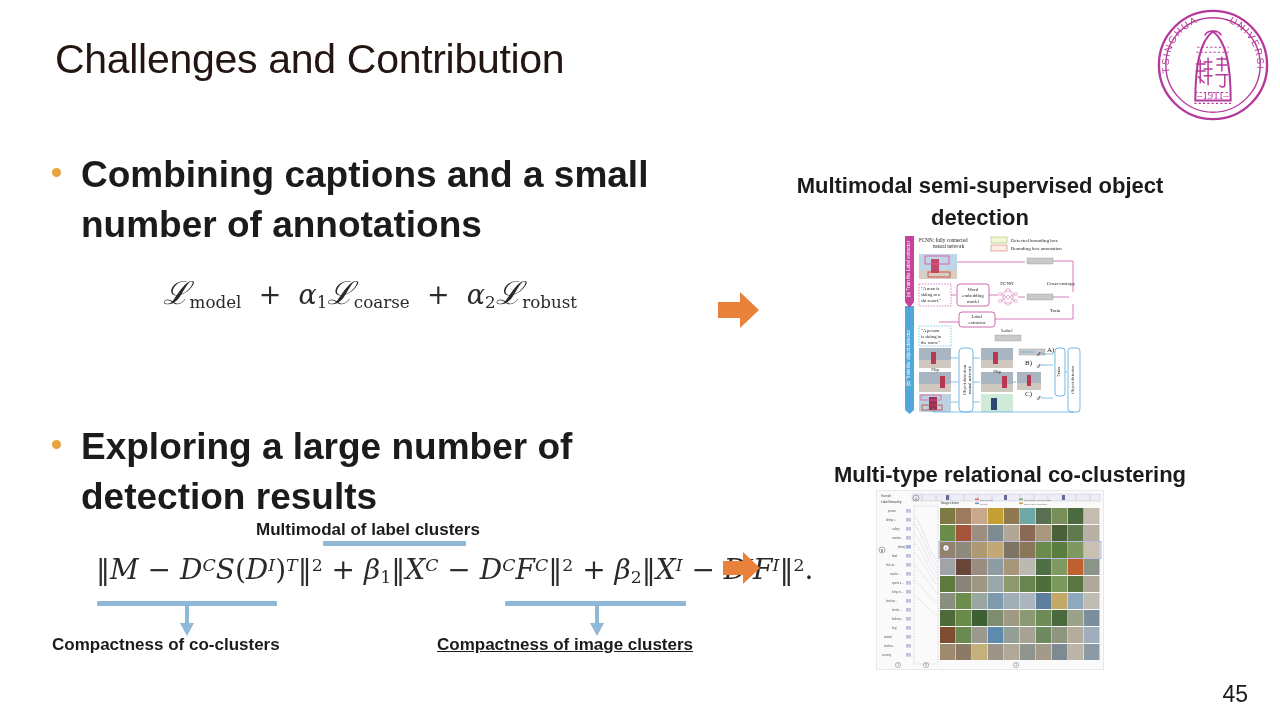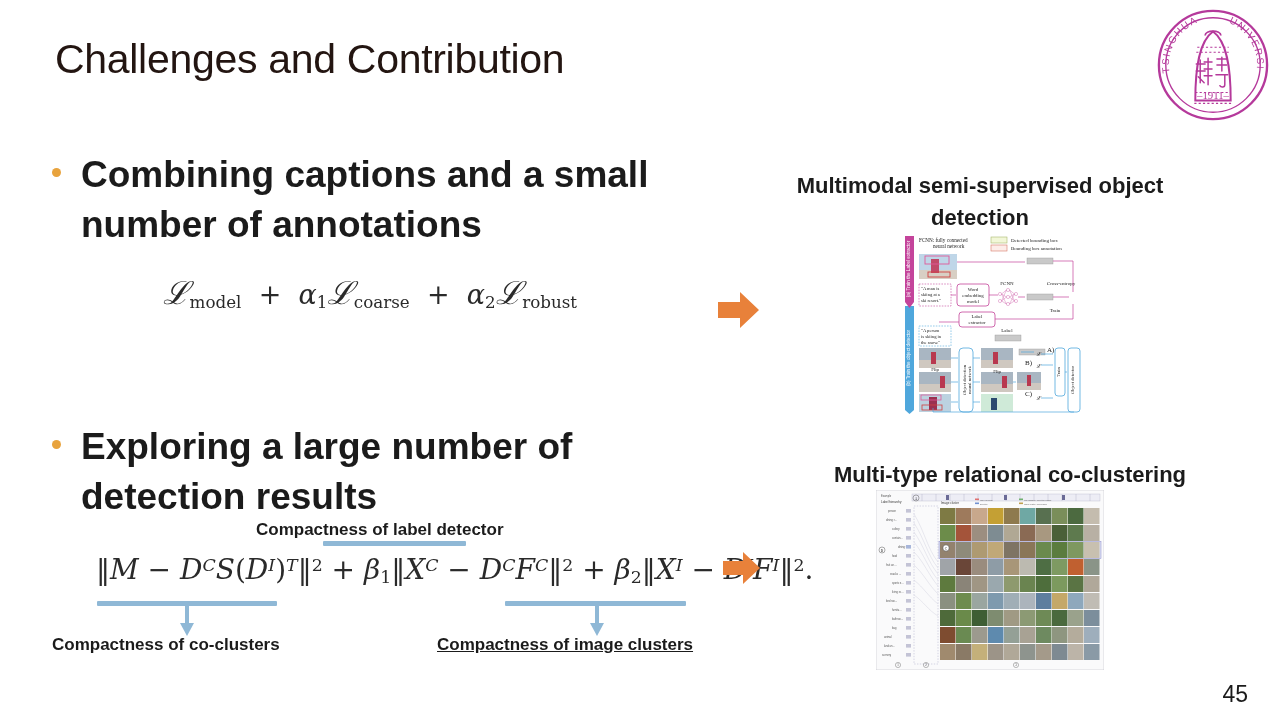--- a/index.html
+++ b/index.html
@@ -138,21 +138,21 @@
   <span class="greek">α</span><sub>1</sub><span class="scr">ℒ</span><sub>coarse</sub>
   &nbsp;+&nbsp;
   <span class="greek">α</span><sub>2</sub><span class="scr">ℒ</span><sub>robust</sub>
 </div>
 
 <div class="bullet-block" id="bullet-2">
   <span class="bullet-dot"></span>
   <span class="bullet-text">Exploring a large number of detection results</span>
 </div>
 
-<div class="annot-label" id="annot-label-top">Compactness of label detector</div>
+<div class="annot-label" id="annot-label-top">Multimodal of label clusters</div>
 <div class="blue-line" id="blue-line-top"></div>
 
 <div class="formula" id="formula-2">
   ‖<span class="ital">M</span> − <span class="ital">D</span><sup><span class="ital">C</span></sup><span class="ital">S</span>(<span class="ital">D</span><sup><span class="ital">I</span></sup>)<sup><span class="ital">T</span></sup>‖<sup>2</sup>
   + <span class="greek">β</span><sub>1</sub>‖<span class="ital">X</span><sup><span class="ital">C</span></sup> − <span class="ital">D</span><sup><span class="ital">C</span></sup><span class="ital">F</span><sup><span class="ital">C</span></sup>‖<sup>2</sup>
   + <span class="greek">β</span><sub>2</sub>‖<span class="ital">X</span><sup><span class="ital">I</span></sup> − <span class="ital">D</span><sup><span class="ital">I</span></sup><span class="ital">F</span><sup><span class="ital">I</span></sup>‖<sup>2</sup>.
 </div>
 
 <div class="blue-line" id="blue-line-left"></div>
 <div class="blue-line" id="blue-line-right"></div>

